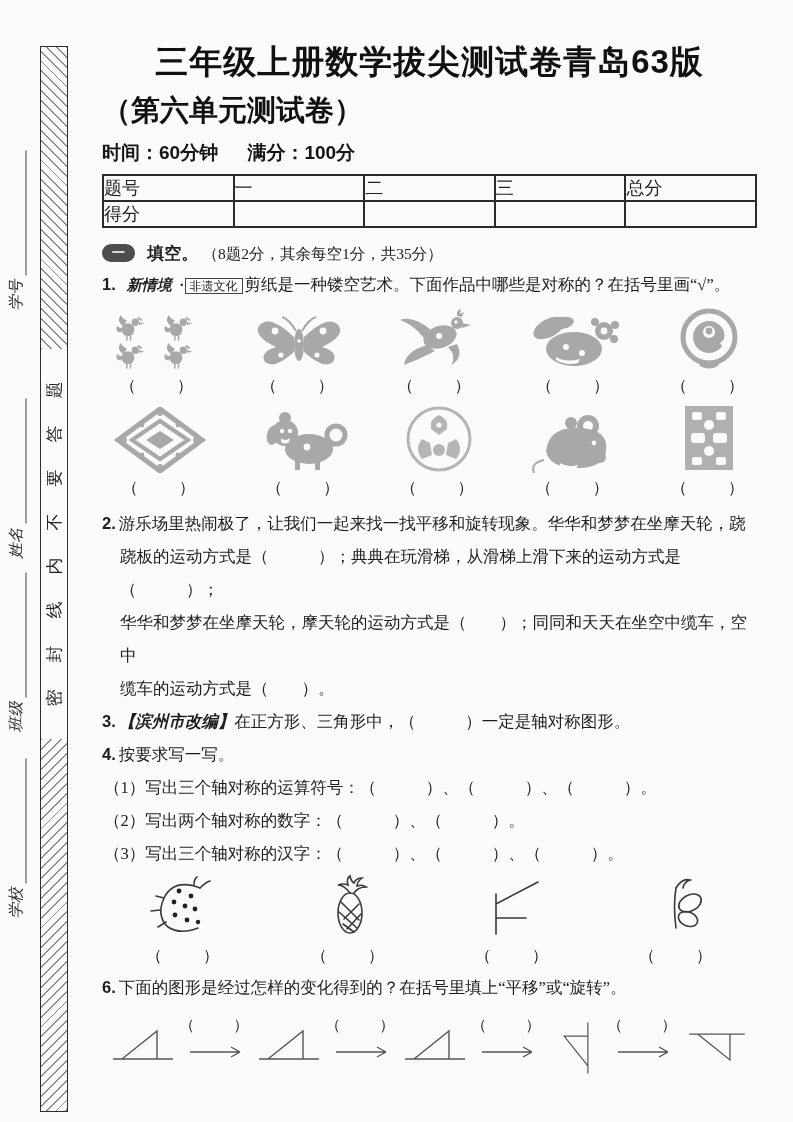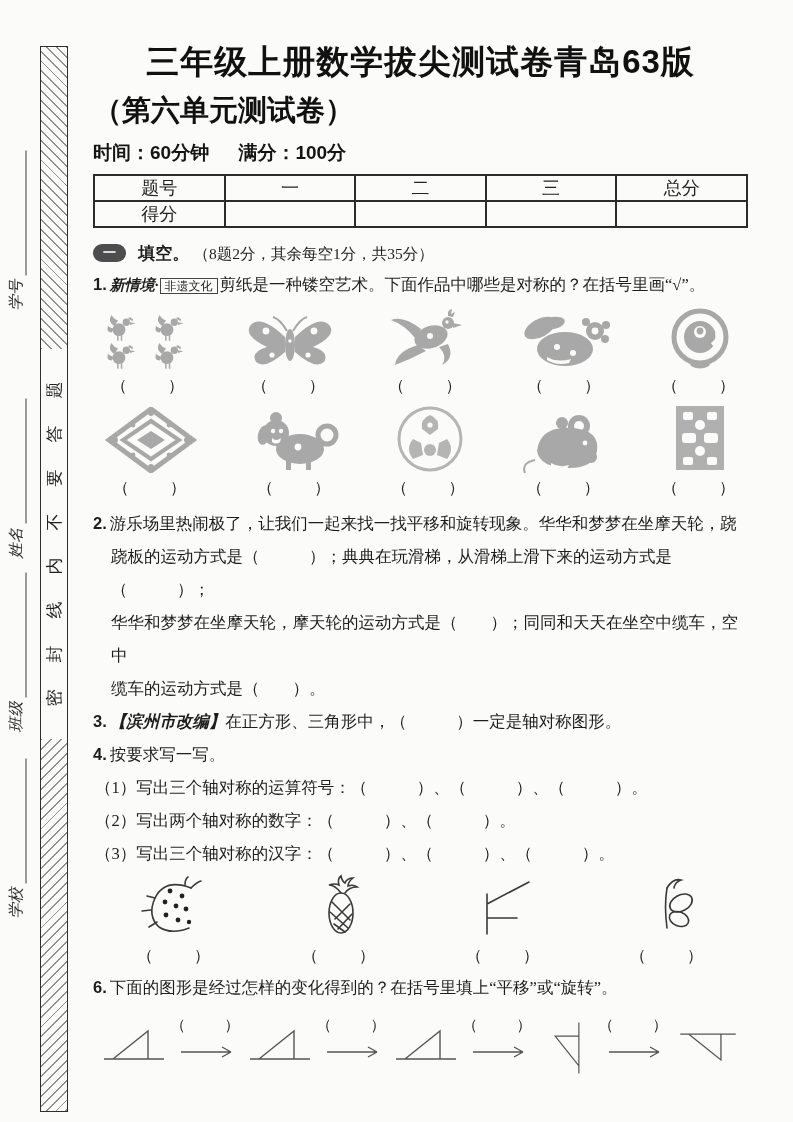--- a/index.html
+++ b/index.html
@@ -19,45 +19,45 @@
                transform:translate(-50%,-50%) rotate(-90deg);
                white-space:nowrap; letter-spacing:27px; font-size:17px; color:#222;
                font-family:"Liberation Serif", serif; text-indent:27px; }
 
   .side-label { position:absolute; left:-64px; width:160px; display:flex; align-items:flex-end;
                 transform:rotate(-90deg); font-size:15.5px; color:#2a2a2a; white-space:nowrap;
                 font-style:italic; }
   .side-label .blank-line { flex:1; height:14px; border-bottom:1.6px solid #3a3a3a; margin-left:4px; }
 
   
-  .main { position:absolute; left:93px; width:655px; top:40px; }
+  .main { position:absolute; left:102px; width:655px; top:40px; }
 
   .title { text-align:center; font-family:"Liberation Sans", sans-serif;
            font-weight:900; font-size:33px; letter-spacing:1px; color:#111; }
   .subtitle { text-align:left; font-family:"Liberation Sans", sans-serif;
               font-weight:900; font-size:29px; margin-top:6px; color:#111; }
   .meta { text-align:left; font-family:"Liberation Sans", sans-serif; font-weight:700;
           font-size:19px; margin:9px 4px 8px 0; color:#141414; }
   .meta .gap { margin-left:24px; }
 
   table.score { width:100%; border-collapse:collapse; table-layout:fixed; }
-  table.score td { border:2px solid #2b2b2b; height:21px; text-align:center;
+  table.score td { border:2px solid #2b2b2b; height:21px; 
                    font-size:18px; color:#222; }
 
   .section-head { margin:14px 0 4px 0; font-size:17px; }
   .sec-badge { display:inline-block; background:#4d4d4d; color:#fff; border-radius:9px;
                padding:0 10px; height:18px; line-height:18px; font-size:13px;
                font-weight:bold; font-family:"Liberation Sans", sans-serif;
                margin-right:8px; vertical-align:2px; }
   .sec-title { font-weight:bold; font-family:"Liberation Sans", sans-serif; font-size:17px; }
   .sec-note { font-size:15.5px; }
 
   .q { font-size:16.5px; line-height:30px; color:#1d1d1d; }
   .q .qnum { font-family:"Liberation Sans", sans-serif; font-weight:600; margin-right:3px; }
-  .tag-prefix { font-weight:bold; font-style:italic; font-size:15px; }
+  .tag-prefix { font-weight:bold; font-style:italic; font-size:15px;margin-left:8px; }
   .tag-box { border:1.2px solid #444; padding:0 4px; font-size:12px; margin:0 2px 0 1px; }
   .q3-tag { font-weight:bold; font-style:italic; }
   .q-line { line-height:33px; }
   .q4-items .q-line { padding-left:2px; }
 
   .pc-row { display:flex; justify-content:space-between; align-items:flex-end;
             padding:0 10px; margin:6px 0 0 0; }
   .pc-cell { display:flex; flex-direction:column; align-items:center; }
   .pc-cell svg { display:block; }
   .paren { font-size:16px; letter-spacing:3px; margin-top:5px; color:#222; }

